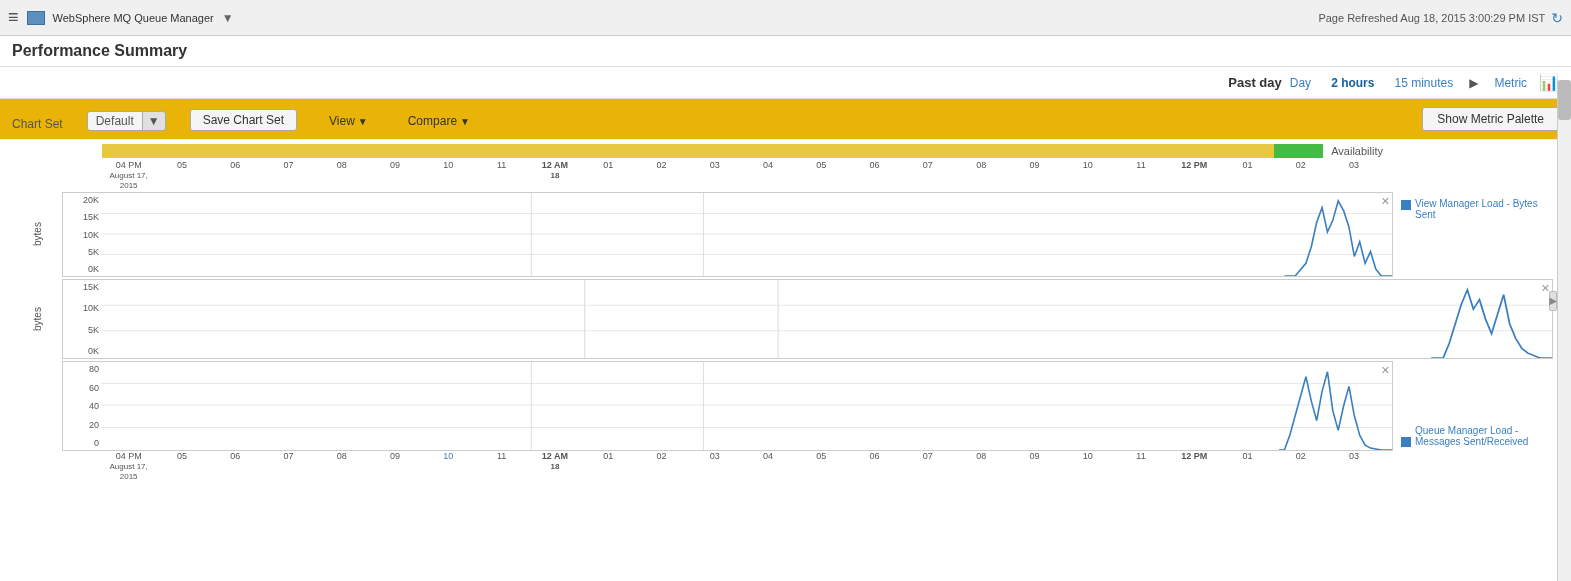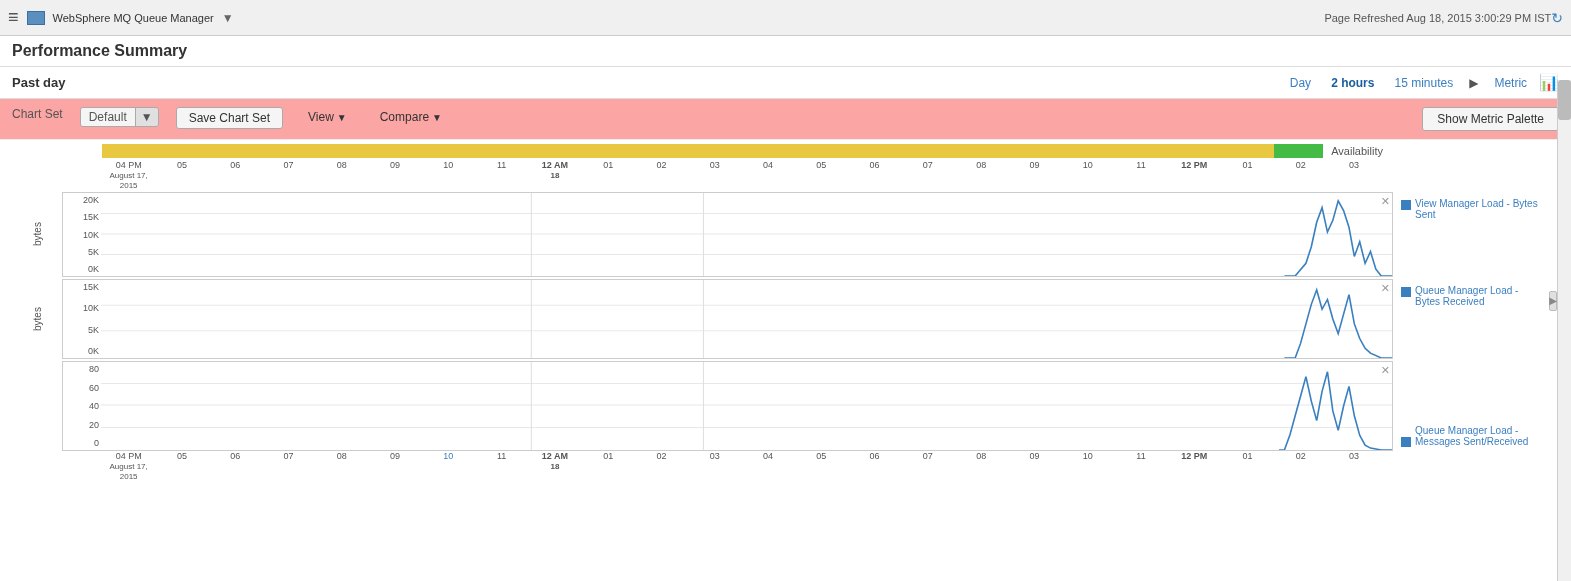--- a/index.html
+++ b/index.html
@@ -8,47 +8,47 @@
     
     .top-bar {
       display: flex; align-items: center; justify-content: space-between;
       background: #f0f0f0; border-bottom: 1px solid #ccc; padding: 4px 8px; height: 36px;
     }
     .top-bar-left { display: flex; align-items: center; gap: 8px; }
     .hamburger { font-size: 18px; cursor: pointer; color: #555; }
     .breadcrumb-icon { width: 18px; height: 14px; background: #5a8fc0; border: 1px solid #3a6fa0; display: inline-block; }
     .breadcrumb-text { color: #333; font-size: 11px; }
     .breadcrumb-arrow { color: #666; }
-    .top-bar-right { font-size: 11px; color: #555; display: flex; align-items: center; }
+    .top-bar-right { font-size: 11px; color: #555; display: flex; align-items: center; gap: 6px; }
     .refresh-icon { color: #3a7fc0; font-size: 14px; cursor: pointer; }
 
     
     .title-bar {
       background: #fff; padding: 6px 12px; border-bottom: 1px solid #ddd;
     }
     .title-bar h1 { font-size: 16px; font-weight: bold; color: #333; }
 
     
     .time-range-bar {
-      display: flex; align-items: center; justify-content: space-between;
+      display: flex; align-items: center; justify-content: flex-end;
       padding: 6px 12px; background: #fff; border-bottom: 1px solid #ddd;
     }
     .past-day-label { font-size: 13px; font-weight: bold; color: #333; }
     .time-buttons { display: flex; align-items: center; gap: 4px; }
     .time-btn {
       padding: 2px 8px; font-size: 12px; cursor: pointer; color: #3a7fc0;
       background: none; border: none; text-decoration: none;
     }
     .time-btn.active { font-weight: bold; color: #1a5fa0; }
     .chart-icon { font-size: 16px; color: #cc8800; cursor: pointer; }
 
     
     .chart-set-bar {
-      display: flex; align-items: flex-start; gap: 17px;
-      padding: 8px 12px; background: #fca5a5; border-bottom: 1px solid #eee;
+      display: flex; align-items: flex-end; gap: 24px;
+      padding: 8px 12px; background: #eab308; border-bottom: 1px solid #eee;
     }
     .chart-set-label { font-size: 12px; color: #555; }
     .chart-set-select {
       display: flex; align-items: center; border: 1px solid #aaa;
       border-radius: 3px; overflow: hidden; font-size: 12px;
     }
     .chart-set-select span { padding: 2px 8px; background: #f5f5f5; color: #555; }
     .chart-set-select .arrow-btn {
       padding: 2px 5px; background: #e0e0e0; border-left: 1px solid #aaa;
       cursor: pointer; color: #555;
@@ -220,24 +220,20 @@
         <span>0K</span>
       </div>
       <svg style="position:absolute;left:38px;right:0;top:0;bottom:0;width:calc(100% - 38px);height:100%;" viewBox="0 0 1200 80" preserveAspectRatio="none">
         <line x1="0" y1="26" x2="1200" y2="26" stroke="#e8e8e8" stroke-width="1"></line>
         <line x1="0" y1="52" x2="1200" y2="52" stroke="#e8e8e8" stroke-width="1"></line>
         <line x1="400" y1="0" x2="400" y2="80" stroke="#e0e0e0" stroke-width="1"></line>
         <line x1="560" y1="0" x2="560" y2="80" stroke="#e0e0e0" stroke-width="1"></line>
         <polyline points="1100,80 1110,80 1115,65 1120,45 1125,25 1130,10 1135,30 1140,20 1145,40 1150,55 1155,35 1160,15 1165,45 1170,60 1175,70 1180,75 1190,80 1200,80" fill="none" stroke="#3a7fc0" stroke-width="1.5"></polyline>
       </svg>
     </div>
-    <div style="width:160px; padding:4px 8px; font-size:10px; color:#3a7fc0; display:flex; align-items:flex-start; padding-top:6px;">
-      <span style="width:10px;height:10px;background:#3a7fc0;display:inline-block;margin-right:4px;margin-top:2px;flex-shrink:0;"></span>
-      <span>Queue Manager Load - Bytes Received</span>
-    </div>
   </div>
 
   <div style="display:flex; align-items:stretch; margin-top:2px;">
     <div style="width:50px; font-size:10px; color:#555; text-align:center; display:flex; align-items:center; justify-content:center;"></div>
     <div style="flex:1; height:90px; border:1px solid #ccc; position:relative; background:#fff;">
       <button class="close-x">✕</button>
       <div style="position:absolute;left:0;top:0;bottom:0;width:38px;display:flex;flex-direction:column;justify-content:space-between;padding:2px 2px;font-size:9px;color:#555;text-align:right;">
         <span>80</span>
         <span>60</span>
         <span>40</span>

